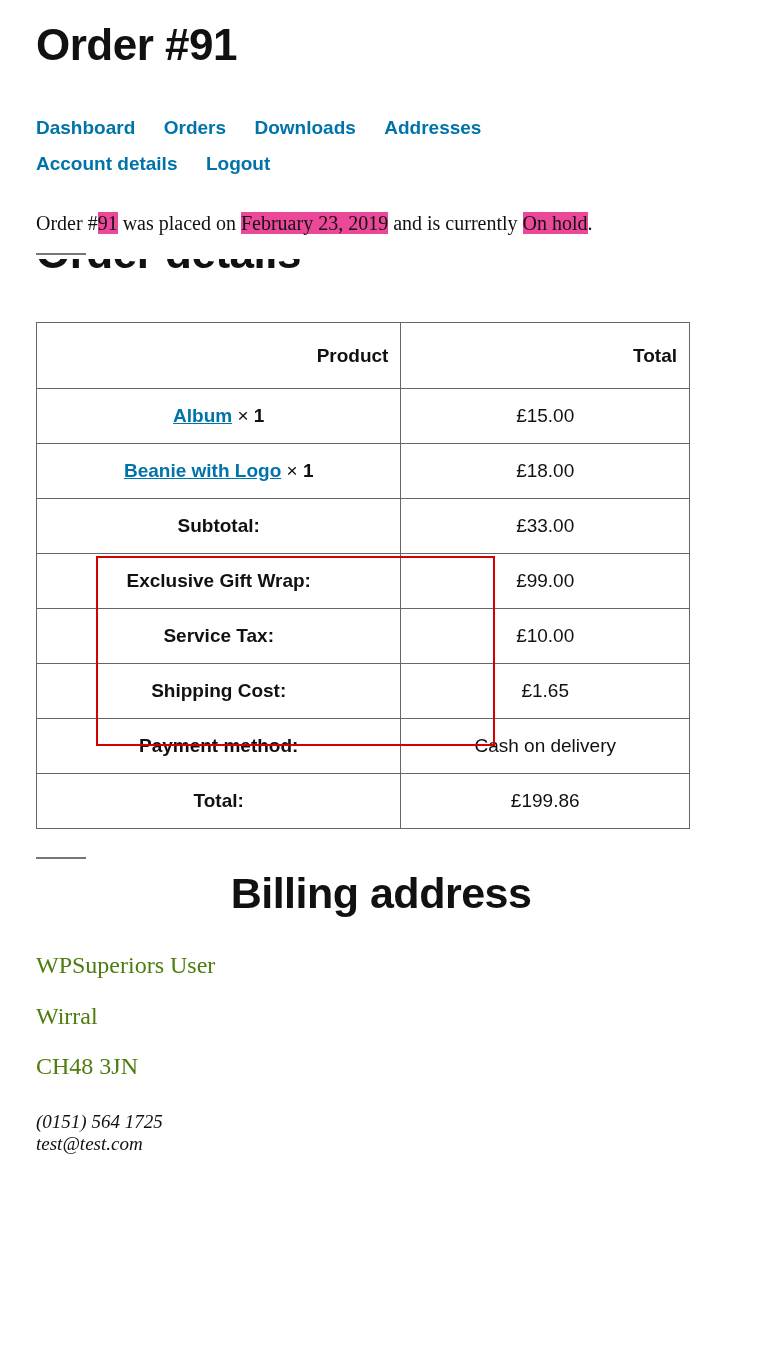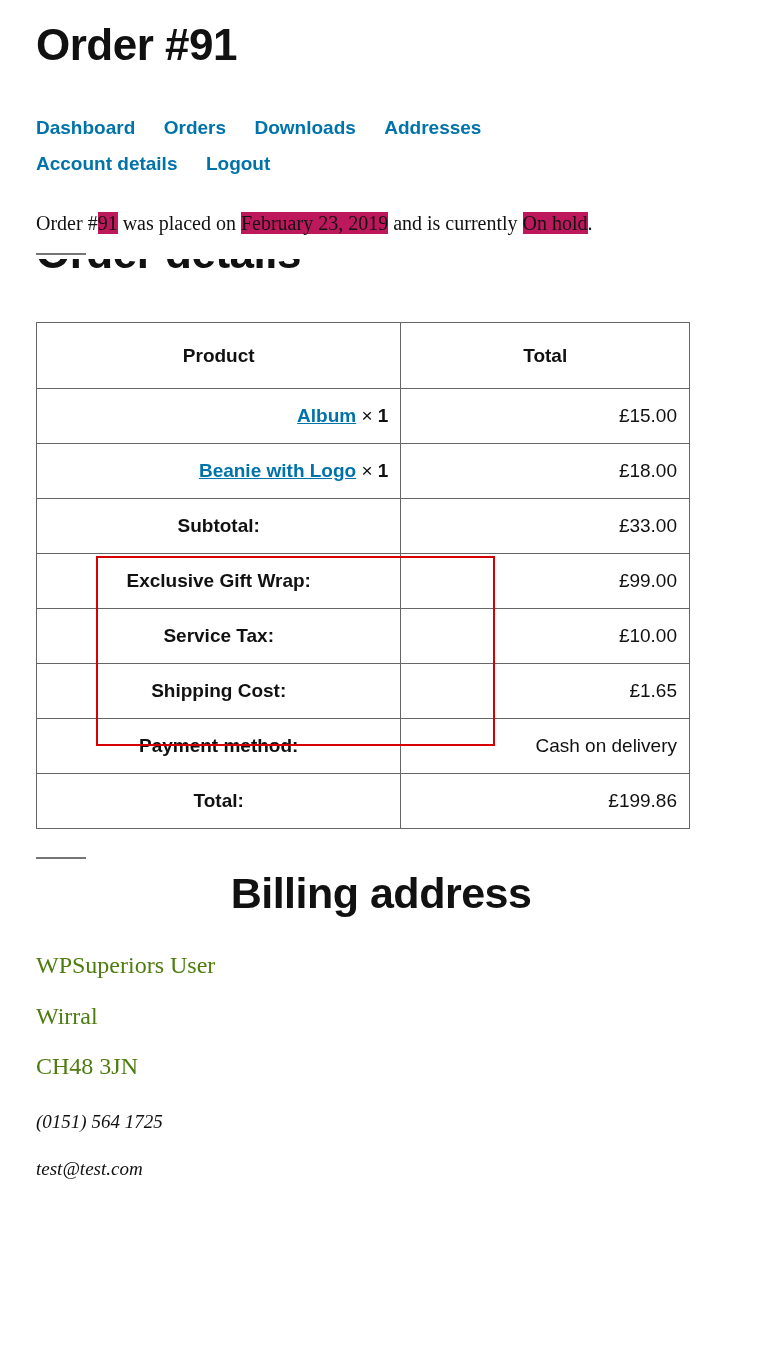--- a/index.html
+++ b/index.html
@@ -28,21 +28,21 @@
     text-decoration: none;
     margin-right: 24px;
     line-height: 1.9;
   }
   .order-summary {
     font-family: Georgia, "Times New Roman", serif;
     font-size: 20px;
     color: #111;
     margin-bottom: 18px;
   }
-  .order-summary .mark { background: #be185d; font-family: Liberation Serif, serif; }
+  .order-summary .mark { background: #ec4899; font-family: Liberation Serif, serif; }
   hr.short {
     border: none;
     border-top: 2px solid #767676;
     width: 50px;
     margin: 0 0 4px 0;
   }
   .clipped-heading {
     height: 35px;
     overflow: hidden;
     margin-bottom: 28px;
@@ -57,25 +57,25 @@
   }
   table.order {
     width: 654px;
     border-collapse: collapse;
     margin-bottom: 28px;
   }
   table.order th, table.order td {
     border: 1px solid #666;
     padding: 16px 12px;
     font-size: 19px;
+    text-align: center;
+    vertical-align: middle;
+  }
+  table.order thead th {
     text-align: right;
-    vertical-align: middle;
-  }
-  table.order thead th {
-    text-align: center;
     font-weight: 700;
     height: 66px;
   }
   table.order .col-product { width: 365px; }
   table.order .col-total { width: 289px; }
   table.order tfoot th {
     text-align: center;
     font-weight: 700;
   }
   table.order a {
@@ -105,21 +105,21 @@
     color: #4d7c0f;
     line-height: 2.1;
   }
   .contact {
     font-family: Georgia, "Times New Roman", serif;
     font-style: italic;
     font-size: 19px;
     color: #111;
   }
   .contact .phone { margin-top: 20px; }
-  .contact .email { margin-top: 25px; }
+  .contact .email { }
 </style>
 </head>
 <body>
 
 <div class="wrap">
 
   <h1 class="page-title">Order #91</h1>
 
   <div class="nav">
     <a href="#">Dashboard</a>

